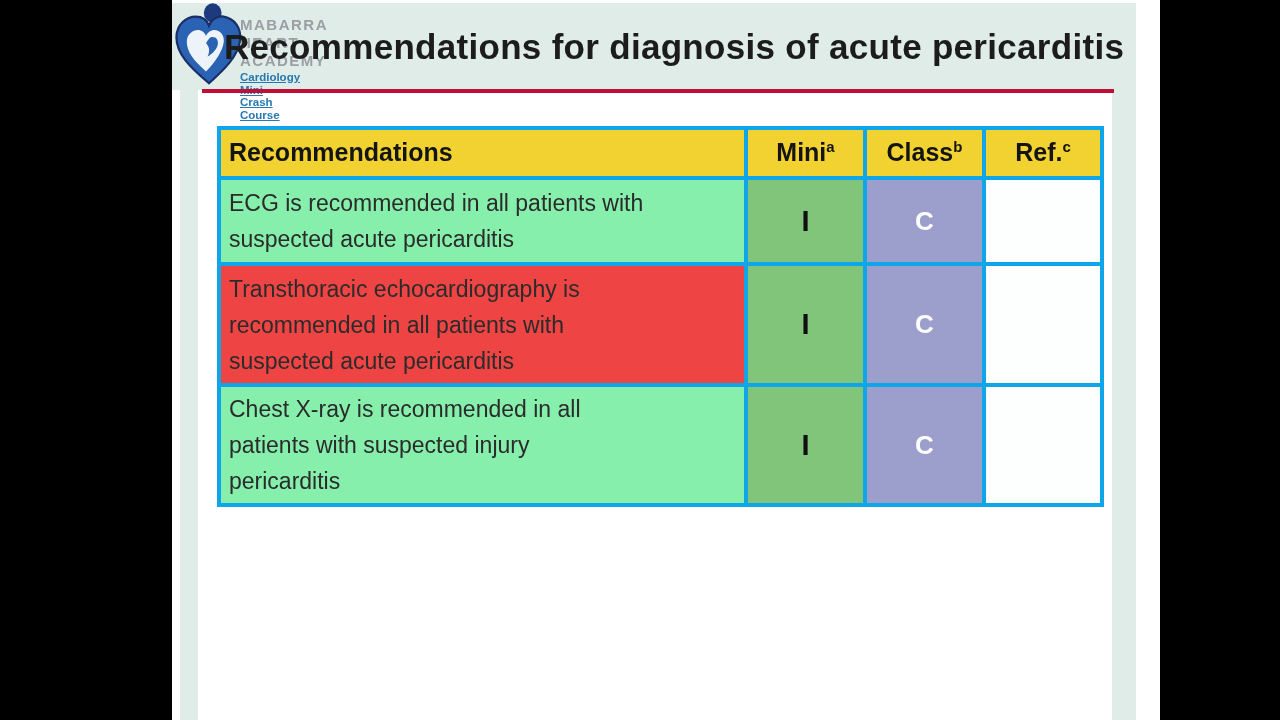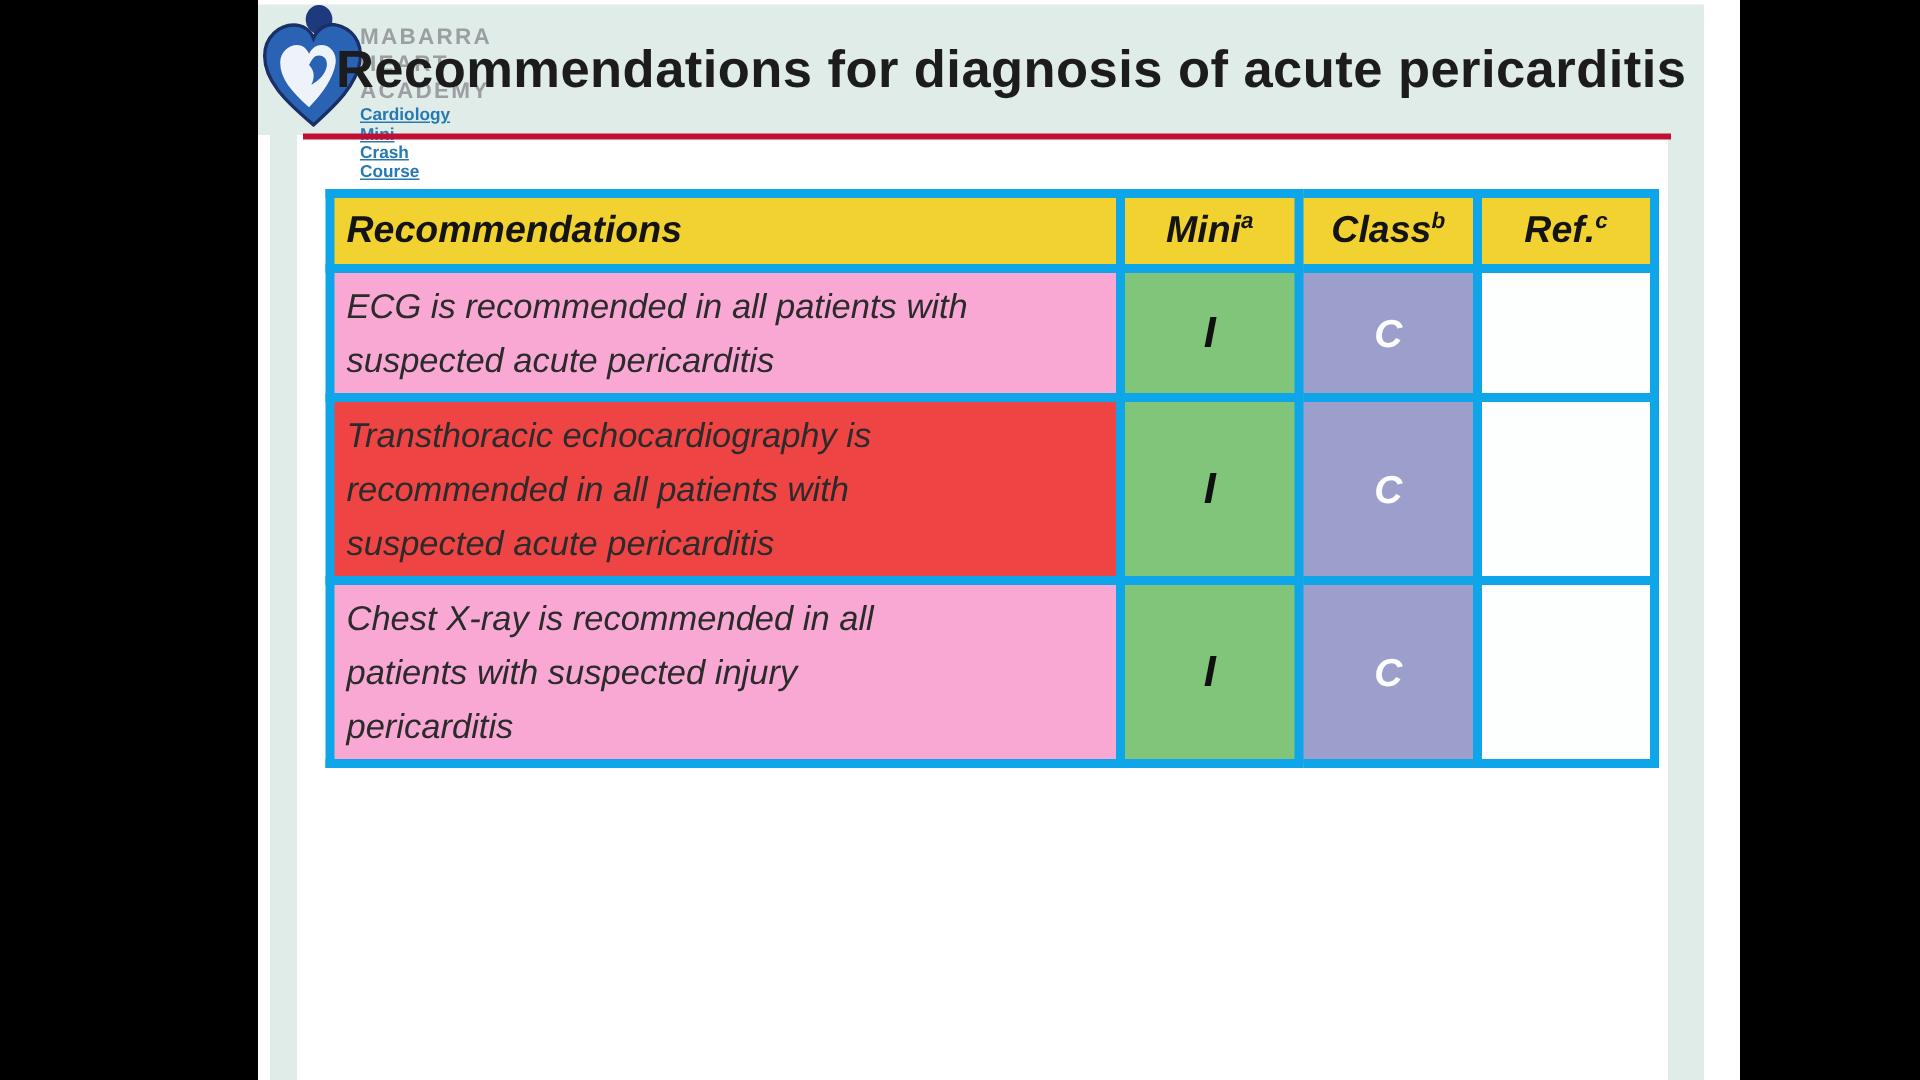--- a/index.html
+++ b/index.html
@@ -26,33 +26,33 @@
     position:absolute; left:52px; top:27px; font-size:35px; font-weight:bold;
     color:#1C1C1C; letter-spacing:0.3px; white-space:nowrap;
   }
   .red-line { position:absolute; left:30px; top:89px; width:912px; height:4px; background:#C00F35; }
 
   table.rec-table {
     position:absolute; left:45px; top:126px; width:883px;
     border-collapse:collapse; table-layout:fixed;
     border:3px solid #0E0E0E;
   }
-  .rec-table th, .rec-table td { border:6px solid #0ea5e9;font-style:italic; }
+  .rec-table th, .rec-table td { border:4px solid #0ea5e9; }
   .rec-table thead th {
     background:#F1D230; height:50px; font-size:25px; font-weight:bold;
     color:#141414; vertical-align:middle; text-align:center;
   }
   .rec-table thead th.h-rec { text-align:left; padding-left:8px; }
   .rec-table thead th sup { font-size:15px; font-weight:bold; }
   td.rec {
     font-size:23px; line-height:36px; color:#2B2B2B;
     padding:4px 10px 4px 8px; vertical-align:middle; white-space:pre-line;
     background:#ef4444;
   }
-  tr.cream td.rec { background:#f9a8d4; }
+  tr.cream td.rec { background:#86efac; }
   td.class-cell { background:#80C57A; text-align:center; vertical-align:middle;
     font-weight:bold; font-size:29px; color:#101010; }
   td.level-cell { background:#9C9FCB; text-align:center; vertical-align:middle;
     font-weight:bold; font-size:26px; color:#FDFDFD; }
   td.ref-cell { background:#FDFEFE; }
   tr.row-h1 td { height:86px; }
   tr.row-h2 td { height:121px; }
   tr.row-h3 td { height:120px; }
   tr.row-h4 td { height:193px; }
 </style>

